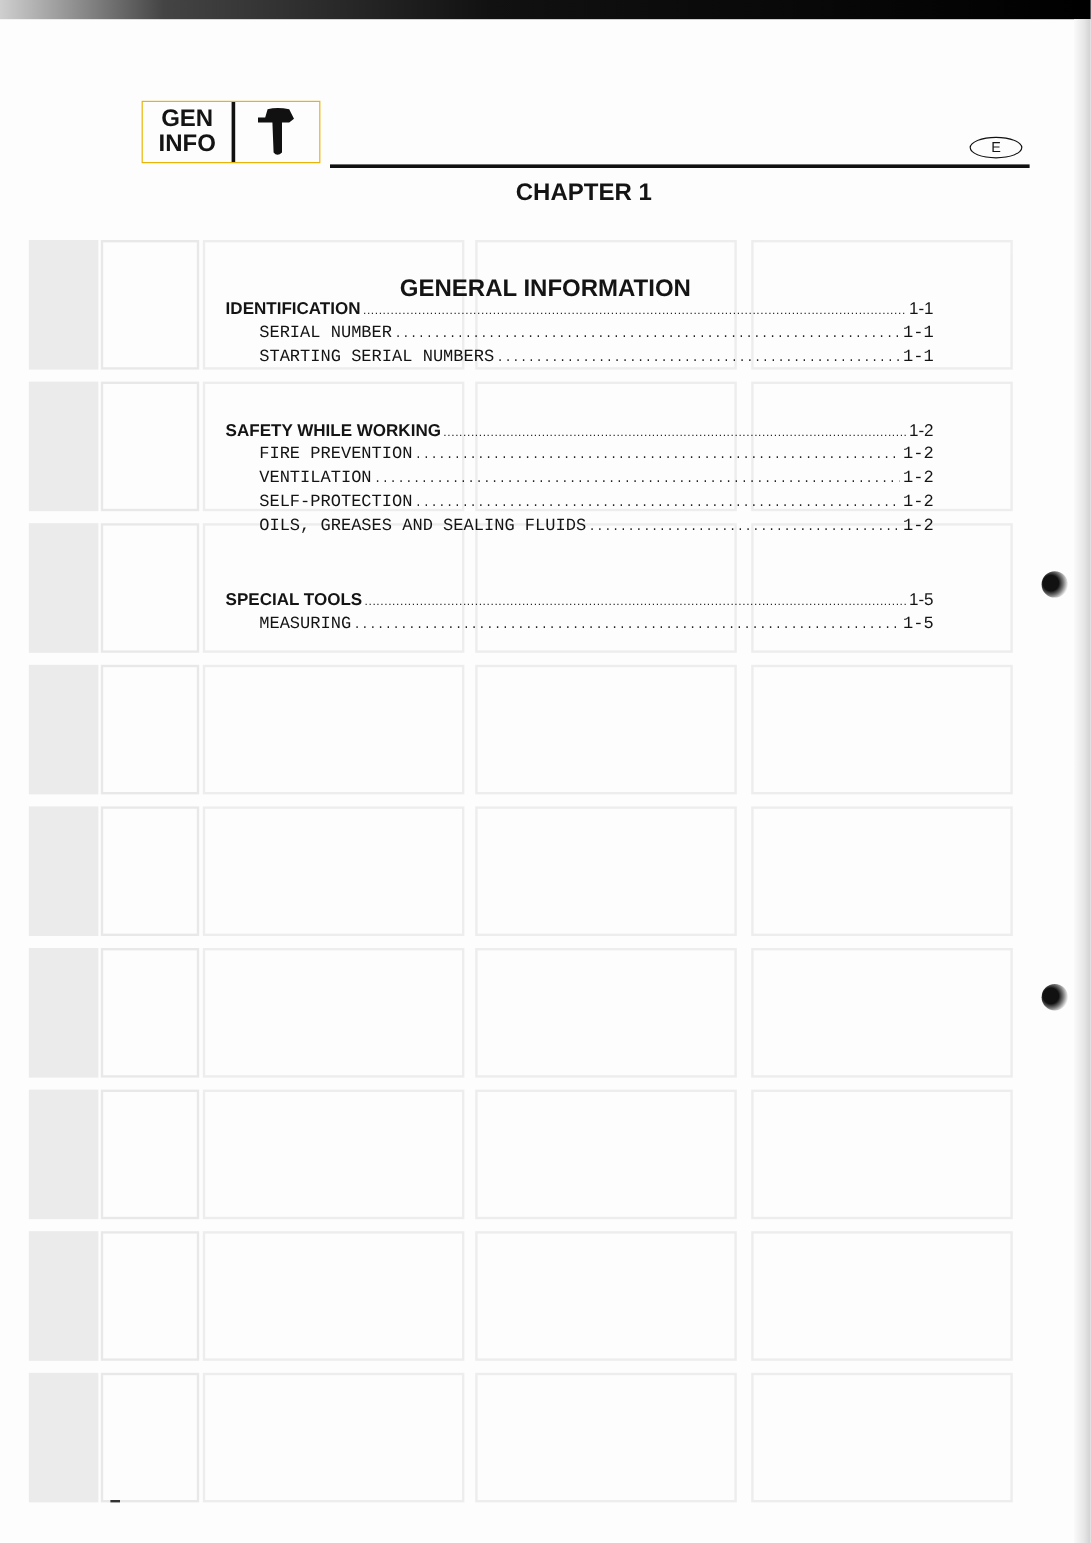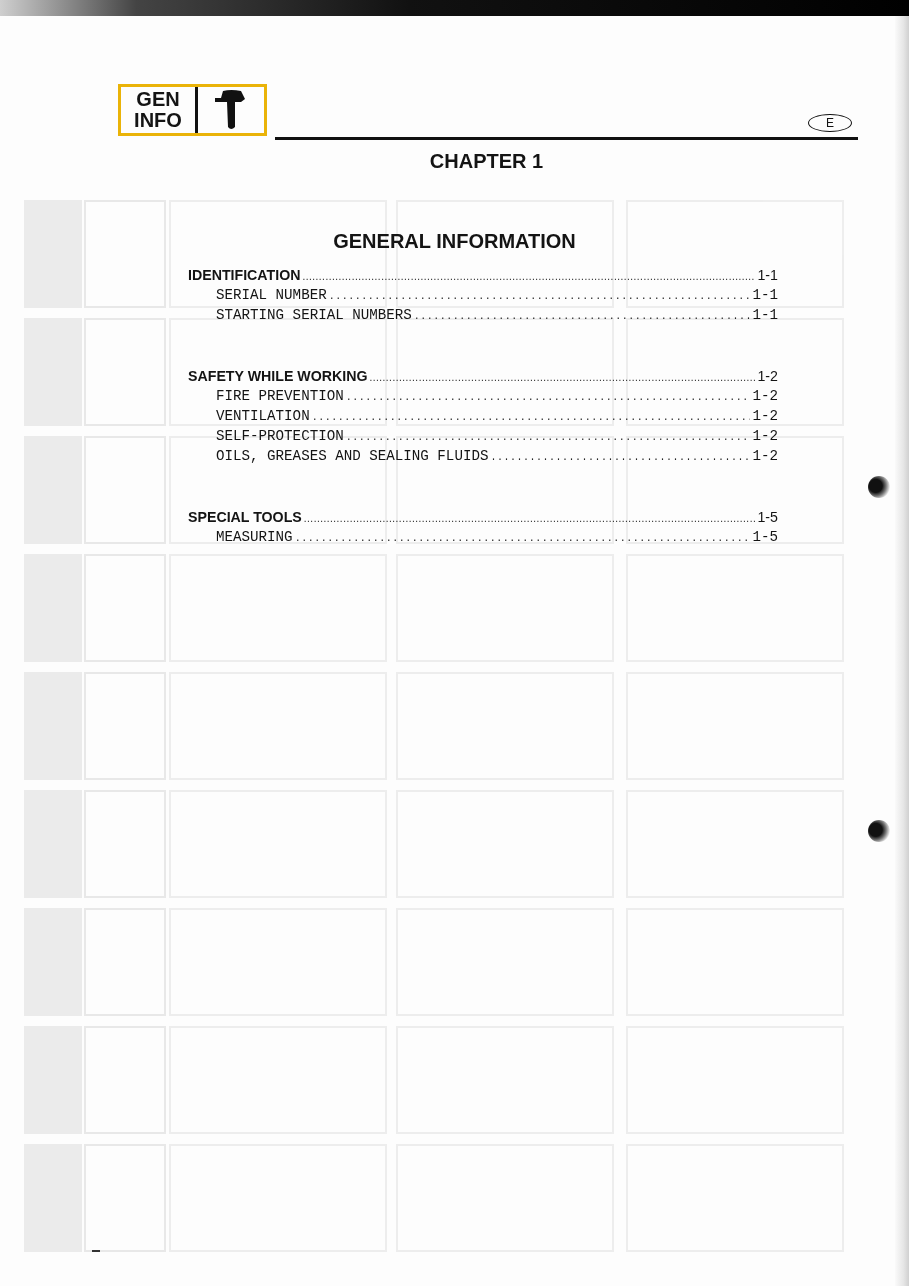--- a/index.html
+++ b/index.html
@@ -9,27 +9,27 @@
   .binder-hole{position:absolute;width:22px;height:22px;border-radius:50%;background:radial-gradient(circle at 35% 45%,#111 0 35%,#777 55%,#eee 75%,transparent 80%);}
   
   .ghost{position:absolute;left:24px;top:200px;width:822px;height:1055px;opacity:0.13;pointer-events:none;}
   .ghost .row{position:absolute;left:0;width:822px;height:108px;}
   .ghost .num{position:absolute;left:0;top:0;width:58px;height:108px;background:#777;}
   .ghost .icn{position:absolute;left:60px;top:0;width:82px;height:108px;border:2px solid #666;box-sizing:border-box;}
   .ghost .c1{position:absolute;left:145px;top:0;width:218px;height:108px;border:2px solid #888;box-sizing:border-box;}
   .ghost .c2{position:absolute;left:372px;top:0;width:218px;height:108px;border:2px solid #888;box-sizing:border-box;}
   .ghost .c3{position:absolute;left:602px;top:0;width:218px;height:108px;border:2px solid #888;box-sizing:border-box;}
 
-  .logo{position:absolute;left:118px;top:84px;width:149px;height:52px;border:3px solid #eab308;box-sizing:border-box;display:flex;}
+  .logo{position:absolute;left:118px;top:84px;width:149px;height:52px;border:1px solid #eab308;box-sizing:border-box;display:flex;}
   .logo .txt{width:74px;border-right:3px solid #111;display:flex;flex-direction:column;justify-content:center;align-items:center;font-weight:bold;font-size:20px;line-height:21px;}
   .logo .ico{flex:1;display:flex;align-items:center;justify-content:center;}
   .lang-badge{position:absolute;left:808px;top:114px;width:44px;height:18px;border:1.5px solid #111;border-radius:50%;box-sizing:border-box;font-size:12px;display:flex;align-items:center;justify-content:center;}
   .rule{position:absolute;left:275px;top:137px;width:583px;height:3px;background:#111;}
   .chapter-title{position:absolute;left:0;width:909px;text-align:center;font-weight:bold;font-size:20px;}
-  .toc{position:absolute;left:188px;top:250px;width:590px;margin-top:17px;}
+  .toc{position:absolute;left:188px;top:250px;width:590px;}
   .toc-row{display:flex;align-items:baseline;height:19.8px;font-size:14.2px;}
   .toc-row.sub{padding-left:28px;font-family:Liberation Mono, monospace;}
   .toc-row.main .lbl{font-weight:bold;}
   .toc-row .lbl{white-space:nowrap;}
   .toc-row .dots{flex:1;overflow:hidden;white-space:nowrap;margin:0 2px;letter-spacing:0.5px;color:#222;font-size:10px;}
   .toc-row .dots::before{content:"..............................................................................................................................................................................................................";}
   .toc-row .pg{white-space:nowrap;}
   .gap{height:21px;}
   .mark{position:absolute;left:92px;top:1250px;width:8px;height:2px;background:#333;}
 </style>

